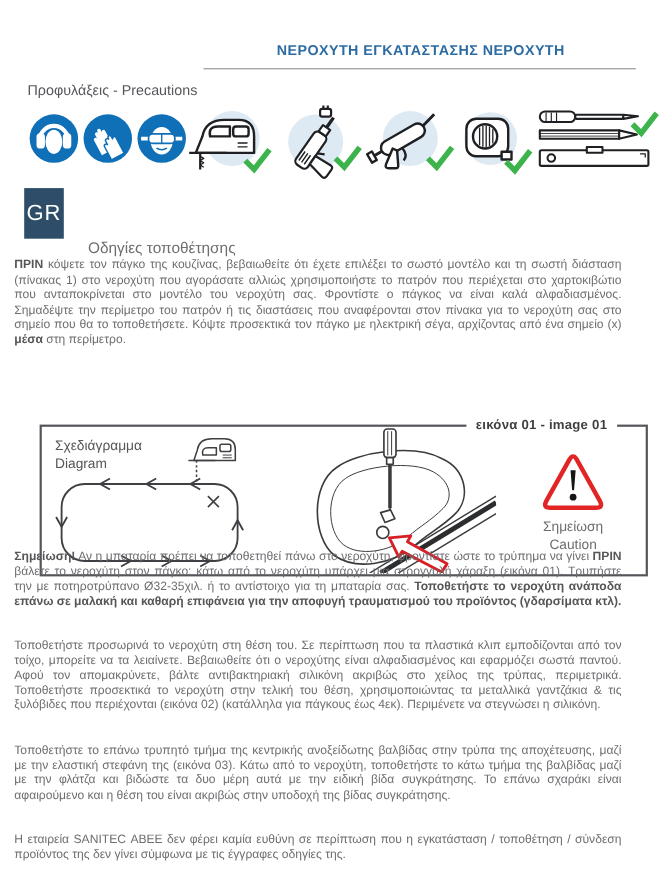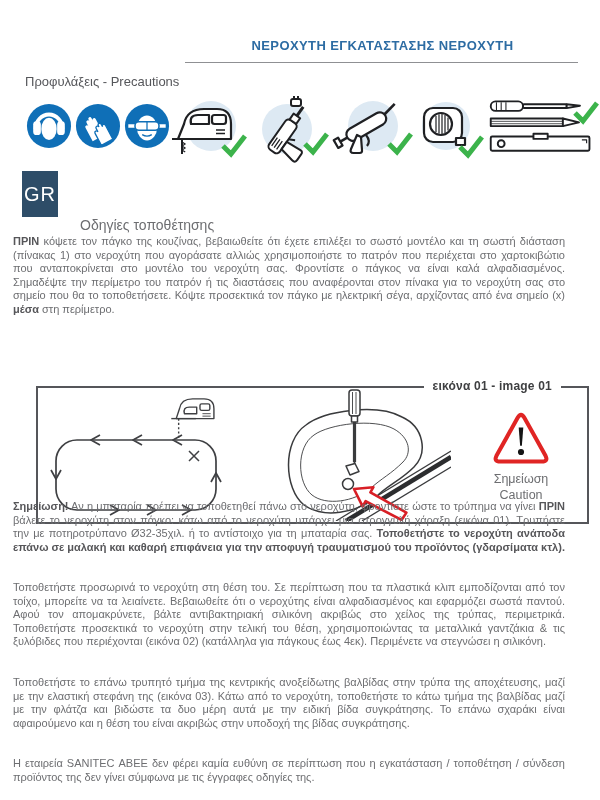--- a/index.html
+++ b/index.html
@@ -184,20 +184,24 @@
       <path d="M3 13 L11 21 L25 3" fill="none" stroke="#3cb34b" stroke-width="5"></path>
     </svg>
   </div>
 
   <div class="gr-badge">GR</div>
   <p class="subheading">Οδηγίες τοποθέτησης</p>
   <p class="para p-main"><span class="b">ΠΡΙΝ</span><span> κόψετε τον πάγκο της κουζίνας, βεβαιωθείτε ότι έχετε επιλέξει το σωστό μοντέλο και τη σωστή διάσταση (πίνακας 1) στο νεροχύτη που αγοράσατε αλλιώς χρησιμοποιήστε το πατρόν που περιέχεται στο χαρτοκιβώτιο που ανταποκρίνεται στο μοντέλο του νεροχύτη σας. Φροντίστε ο πάγκος να είναι καλά αλφαδιασμένος. Σημαδέψτε την περίμετρο του πατρόν ή τις διαστάσεις που αναφέρονται στον πίνακα για το νεροχύτη σας στο σημείο που θα το τοποθετήσετε. Κόψτε προσεκτικά τον πάγκο με ηλεκτρική σέγα, αρχίζοντας από ένα σημείο (x) </span><span class="b">μέσα</span><span> στη περίμετρο.</span></p>
 
   <div class="figure">
     <span class="fig-label">εικόνα 01 - image 01</span>
+    <div class="diag-caption">
+      <div>Σχεδιάγραμμα</div>
+      <div>Diagram</div>
+    </div>
 
     <svg class="diagram-svg" width="226" height="128" viewBox="0 0 226 128">
       <g stroke="#3f4043" stroke-width="1.7" fill="none" stroke-linejoin="round">
         <rect x="14" y="50" width="160" height="70" rx="21"></rect>
         <path d="M58 45 L49 50 L58 55 M100 45 L91 50 L100 55 M140 45 L131 50 L140 55"></path>
         <path d="M68 115 L77 120 L68 125 M105 115 L114 120 L105 125 M140 115 L149 120 L140 125"></path>
         <path d="M9 80 L14 89 L19 80"></path>
         <path d="M169 92 L174 83 L179 92"></path>
         <path d="M147 61 l10 10 M157 61 l-10 10" stroke-width="1.5"></path>
         <g transform="translate(126,4) scale(0.82)">

